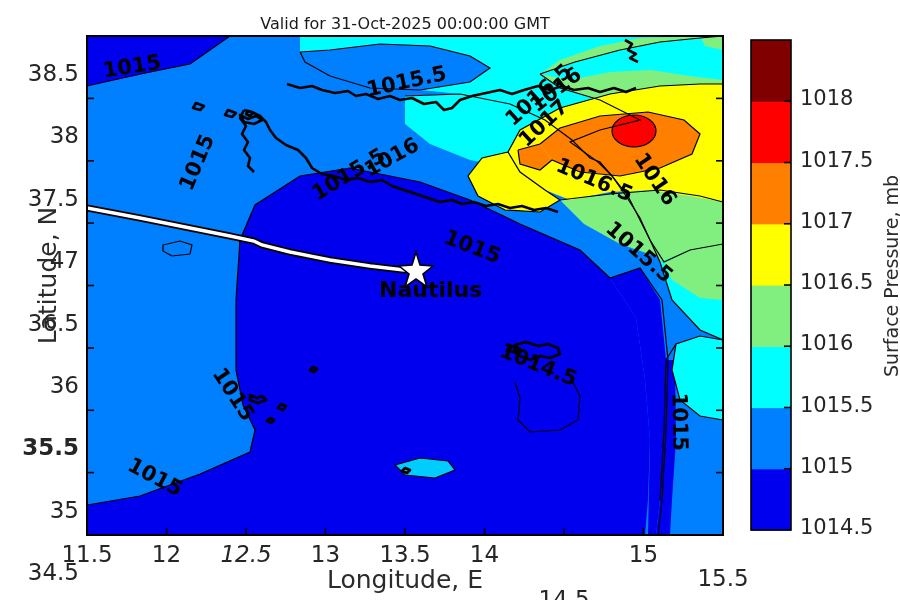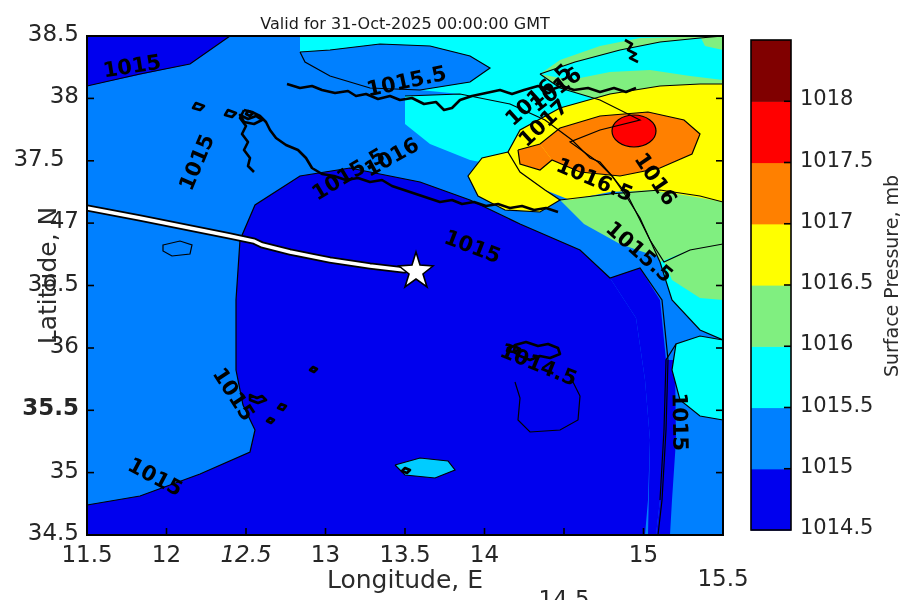--- a/index.html
+++ b/index.html
@@ -57,21 +57,21 @@
     transform-origin: center center;
   }
   .tick-text {
     position: absolute;
     color: #262626;
     font-size: 23px;
     font-family: "DejaVu Sans", sans-serif;
     white-space: nowrap;
   }
   .xtick-text { text-align: center; width: 90px; }
-  .ytick-text { text-align: right; width: 80px; }
+  .ytick-text { text-align: right; width: 80px; margin-top: 40px; }
   .cbtick-text { text-align: left; width: 110px; font-size: 21px; }
   svg { display: block; }
   .clabel {
     font-family: "DejaVu Sans", sans-serif;
     font-weight: bold;
     fill: #000000;
     font-size: 21px;
   }
   #nautilus-label {
     position: absolute;
@@ -296,20 +296,21 @@
         <line x1="791" y1="468.75" x2="784" y2="468.75" stroke="#000000" stroke-width="1.6"></line>
         <line x1="791" y1="407.5" x2="784" y2="407.5" stroke="#000000" stroke-width="1.6"></line>
         <line x1="791" y1="346.25" x2="784" y2="346.25" stroke="#000000" stroke-width="1.6"></line>
         <line x1="791" y1="285" x2="784" y2="285" stroke="#000000" stroke-width="1.6"></line>
         <line x1="791" y1="223.75" x2="784" y2="223.75" stroke="#000000" stroke-width="1.6"></line>
         <line x1="791" y1="162.5" x2="784" y2="162.5" stroke="#000000" stroke-width="1.6"></line>
         <line x1="791" y1="101.25" x2="784" y2="101.25" stroke="#000000" stroke-width="1.6"></line>
       </g>
   </svg>
 
+  <div id="nautilus-label" style="left:379px; top:277px;">Nautilus</div>
 
   <div class="axis-label-text" id="xaxis-title">Longitude, E</div>
   <div class="axis-label-text" id="yaxis-title">Latitude, N</div>
   <div class="axis-label-text" id="cbar-title">Surface Pressure, mb</div>
 
   <div id="xtick-labels">
       <div class="tick-text xtick-text" style="left: 42px; top: 541px;">11.5</div>
       <div class="tick-text xtick-text" style="left: 121.5px; top: 541px;">12</div>
       <div class="tick-text xtick-text" style="left: 201px; top: 541px; font-style: italic;">12.5</div>
       <div class="tick-text xtick-text" style="left: 280.5px; top: 541px;">13</div>
@@ -319,21 +320,21 @@
       <div class="tick-text xtick-text" style="left: 598.5px; top: 541px;">15</div>
       <div class="tick-text xtick-text" style="left: 678px; top: 541px; margin-top: 24px;">15.5</div>
     </div>
   <div id="ytick-labels">
       <div class="tick-text ytick-text" style="left: -1px; top: 519px;">34.5</div>
       <div class="tick-text ytick-text" style="left: -1px; top: 456.625px;">35</div>
       <div class="tick-text ytick-text" style="left: -1px; top: 394.25px; font-weight: bold;">35.5</div>
       <div class="tick-text ytick-text" style="left: -1px; top: 331.875px;">36</div>
       <div class="tick-text ytick-text" style="left: -1px; top: 269.5px;">36.5</div>
       <div class="tick-text ytick-text" style="left: -1px; top: 207.125px;">47</div>
-      <div class="tick-text ytick-text" style="left: -1px; top: 144.75px; text-align: center;">37.5</div>
+      <div class="tick-text ytick-text" style="left: -1px; top: 144.75px;">37.5</div>
       <div class="tick-text ytick-text" style="left: -1px; top: 82.375px;">38</div>
       <div class="tick-text ytick-text" style="left: -1px; top: 20px;">38.5</div>
     </div>
   <div id="cbtick-labels">
       <div class="tick-text cbtick-text" style="left: 800px; top: 515px;">1014.5</div>
       <div class="tick-text cbtick-text" style="left: 800px; top: 453.75px;">1015</div>
       <div class="tick-text cbtick-text" style="left: 800px; top: 392.5px;">1015.5</div>
       <div class="tick-text cbtick-text" style="left: 800px; top: 331.25px;">1016</div>
       <div class="tick-text cbtick-text" style="left: 800px; top: 270px;">1016.5</div>
       <div class="tick-text cbtick-text" style="left: 800px; top: 208.75px;">1017</div>

